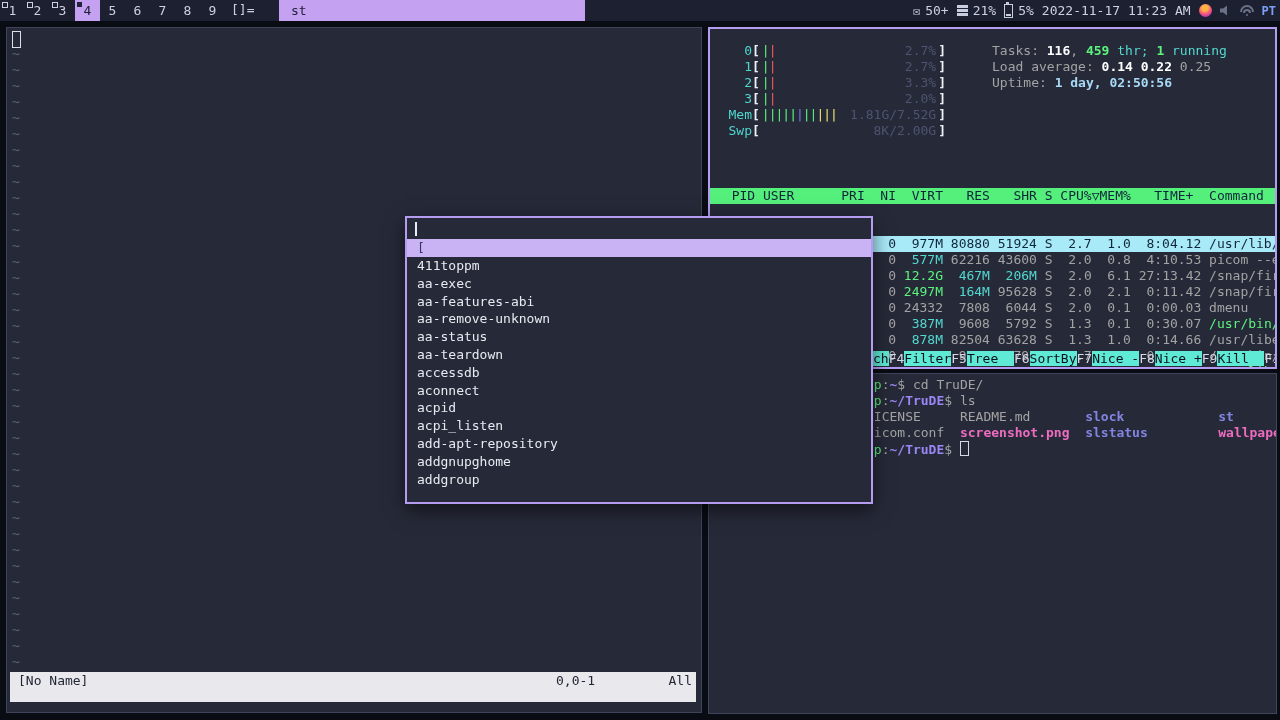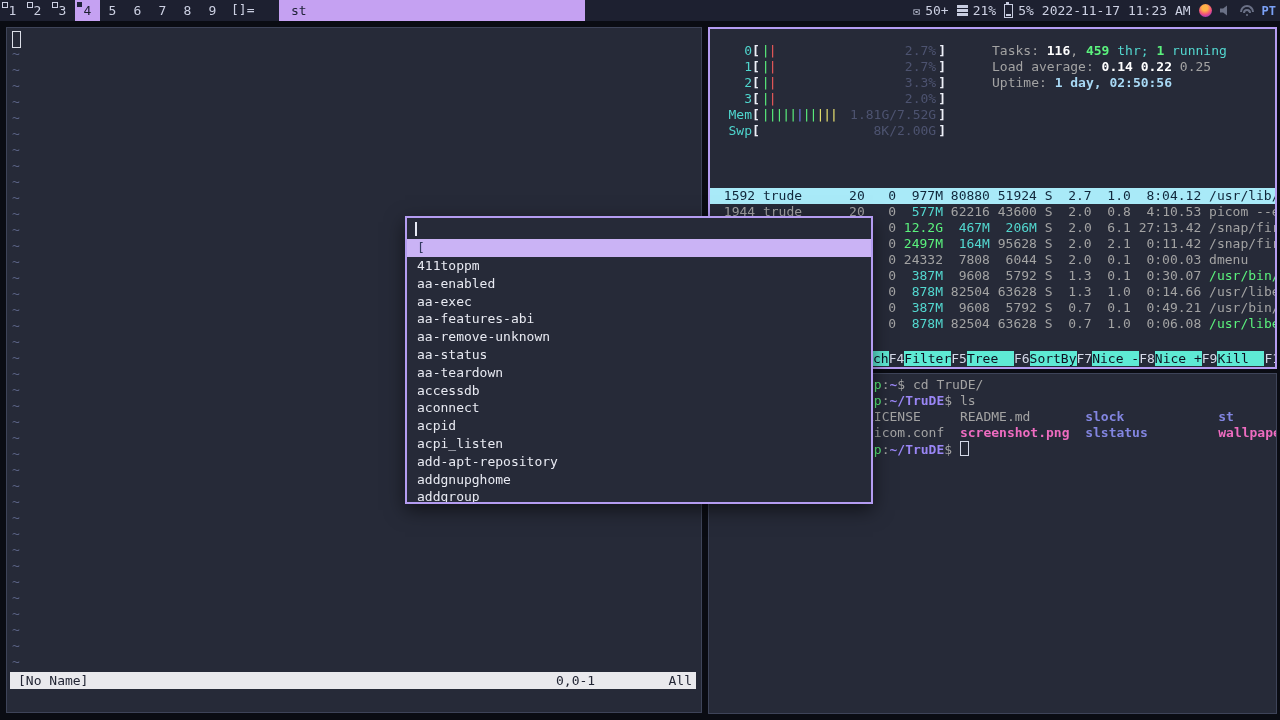--- a/index.html
+++ b/index.html
@@ -39,21 +39,21 @@
   
   .win{position:absolute;background:#262a38;box-sizing:border-box;}
   #vim-win{left:6px;top:27px;width:696px;height:686px;border:1px solid #3e4459;}
   #htop-win{left:708px;top:27px;width:569px;height:342px;border:2px solid #b49cf1;overflow:hidden;}
   #term-win{left:708px;top:373px;width:569px;height:341px;border:1px solid #3e4459;overflow:hidden;}
   #dmenu-win{left:405px;top:216px;width:468px;height:288px;border:2px solid #b49cf1;z-index:10;
              box-shadow:0 6px 18px rgba(0,0,0,.55);overflow:hidden;font-size:13px;color:#e8eaf2;}
   
   #vim-cursor{position:absolute;left:5px;top:3px;width:7px;height:15px;border:1px solid #dcdfe8;}
   #tildes{position:absolute;left:5px;top:18px;color:#5a6284;font-size:13px;line-height:16px;}
-  #vim-statusline{position:absolute;left:3px;right:5px;top:644px;height:17px;background:#e9e9ed;
+  #vim-statusline{position:absolute;left:3px;right:5px;top:644px;height:30px;background:#e9e9ed;
                   color:#232635;font-size:13px;line-height:17px;}
   #vim-file{padding-left:8px;}
   #vim-pos{position:absolute;left:546px;top:0;}
   #vim-scroll{position:absolute;right:4px;top:0;}
   
   #htop-win{font-size:13px;line-height:16px;color:#d5d9e8;}
   #meters{position:absolute;left:6px;top:14px;}
   .mrow{display:flex;width:230px;}
   .mlab{width:36px;text-align:right;color:#4fd6ce;}
   .mbrk{color:#eef0f8;font-weight:bold;}
@@ -254,37 +254,37 @@
         <span class="mbrk">[</span>
         <span class="mbody">
           <span class="mbars"></span>
           <span class="mval">8K/2.00G</span>
         </span>
         <span class="mbrk">]</span>
       </div>
     </div>
   <div id="htop-summary"><div><span class="c-w">Tasks: </span><span class="c-wb">116</span><span class="c-w">, </span><span class="c-gb">459</span><span class="c-t"> thr; </span><span class="c-gb">1</span><span class="c-t"> running</span></div><div><span class="c-w">Load average: </span><span class="c-wb">0.14 </span><span class="c-wb">0.22 </span><span class="c-w">0.25</span></div><div><span class="c-w">Uptime: </span><span class="c-cb">1 day, 02:50:56</span></div></div>
   <div id="htop-table">
+    <div id="htop-header">  PID USER      PRI  NI  VIRT   RES   SHR S CPU%▽MEM%   TIME+  Command      </div>
     <div id="htop-rows"><div class="trow tsel"><span class="c-k"> 1592 trude      20   0  977M 80880 51924 S  2.7  1.0  8:04.12 /usr/lib/</span></div><div class="trow"><span class="c-w"> 1944 trude      20   0  </span><span class="c-t">577M</span><span class="c-w"> 62216 43600 S  2.0  0.8  4:10.53 picom --e</span></div><div class="trow"><span class="c-w"> 8566 trude      20   0 </span><span class="c-g">12.2G</span><span class="c-w">  </span><span class="c-t">467M</span><span class="c-w">  </span><span class="c-t">206M</span><span class="c-w"> S  2.0  6.1 27:13.42 /snap/fir</span></div><div class="trow"><span class="c-w">                      0 </span><span class="c-g">2497M</span><span class="c-w">  </span><span class="c-t">164M</span><span class="c-w"> 95628 S  2.0  2.1  0:11.42 /snap/fir</span></div><div class="trow"><span class="c-w">                      0 24332  7808  6044 S  2.0  0.1  0:00.03 dmenu</span></div><div class="trow"><span class="c-w">                      0  </span><span class="c-t">387M</span><span class="c-w">  9608  5792 S  1.3  0.1  0:30.07 </span><span class="c-g">/usr/bin/</span></div><div class="trow"><span class="c-w">                      0  </span><span class="c-t">878M</span><span class="c-w"> 82504 63628 S  1.3  1.0  0:14.66 /usr/libe</span></div><div class="trow"><span class="c-w">                      0  </span><span class="c-t">387M</span><span class="c-w">  9608  5792 S  0.7  0.1  0:49.21 /usr/bin/</span></div><div class="trow"><span class="c-w">                      0  </span><span class="c-t">878M</span><span class="c-w"> 82504 63628 S  0.7  1.0  0:06.08 </span><span class="c-g">/usr/libe</span></div></div>
   </div>
   <div id="fkeys"><span class="fl">ch</span><span class="fk">F4</span><span class="fl">Filter</span><span class="fk">F5</span><span class="fl">Tree  </span><span class="fk">F6</span><span class="fl">SortBy</span><span class="fk">F7</span><span class="fl">Nice -</span><span class="fk">F8</span><span class="fl">Nice +</span><span class="fk">F9</span><span class="fl">Kill  </span><span class="fk">F1</span></div>
 </div>
 
 <div id="term-win" class="win">
   <div id="term-lines"><div class="tline"><span class="c-g">op</span><span class="c-w">:</span><span class="c-pb">~</span><span class="c-w">$ </span><span class="c-w">cd TruDE/</span></div><div class="tline"><span class="c-g">op</span><span class="c-w">:</span><span class="c-pb">~/TruDE</span><span class="c-w">$ </span><span class="c-w">ls</span></div><div class="tline"><span class="c-w">LICENSE     README.md       </span><span class="c-db">slock</span><span class="c-w">            </span><span class="c-db">st</span></div><div class="tline"><span class="c-w">picom.conf  </span><span class="c-mb">screenshot.png</span><span class="c-w">  </span><span class="c-db">slstatus</span><span class="c-w">         </span><span class="c-mb">wallpaper.png</span></div><div class="tline"><span class="c-g">op</span><span class="c-w">:</span><span class="c-pb">~/TruDE</span><span class="c-w">$ </span><span class="c-cur"></span></div></div>
 </div>
 
 <div id="dmenu-win" class="win">
   <div id="dmenu-input">
     <div id="dmenu-cursor"></div>
   </div>
   <div id="dmenu-sel">[</div>
   <div id="dmenu-items">
       <div class="dmi">411toppm</div>
-      <div class="dmi">aa-enabled</div>
       <div class="dmi">aa-exec</div>
       <div class="dmi">aa-features-abi</div>
       <div class="dmi">aa-remove-unknown</div>
       <div class="dmi">aa-status</div>
       <div class="dmi">aa-teardown</div>
       <div class="dmi">accessdb</div>
       <div class="dmi">aconnect</div>
       <div class="dmi">acpid</div>
       <div class="dmi">acpi_listen</div>
       <div class="dmi">add-apt-repository</div>

